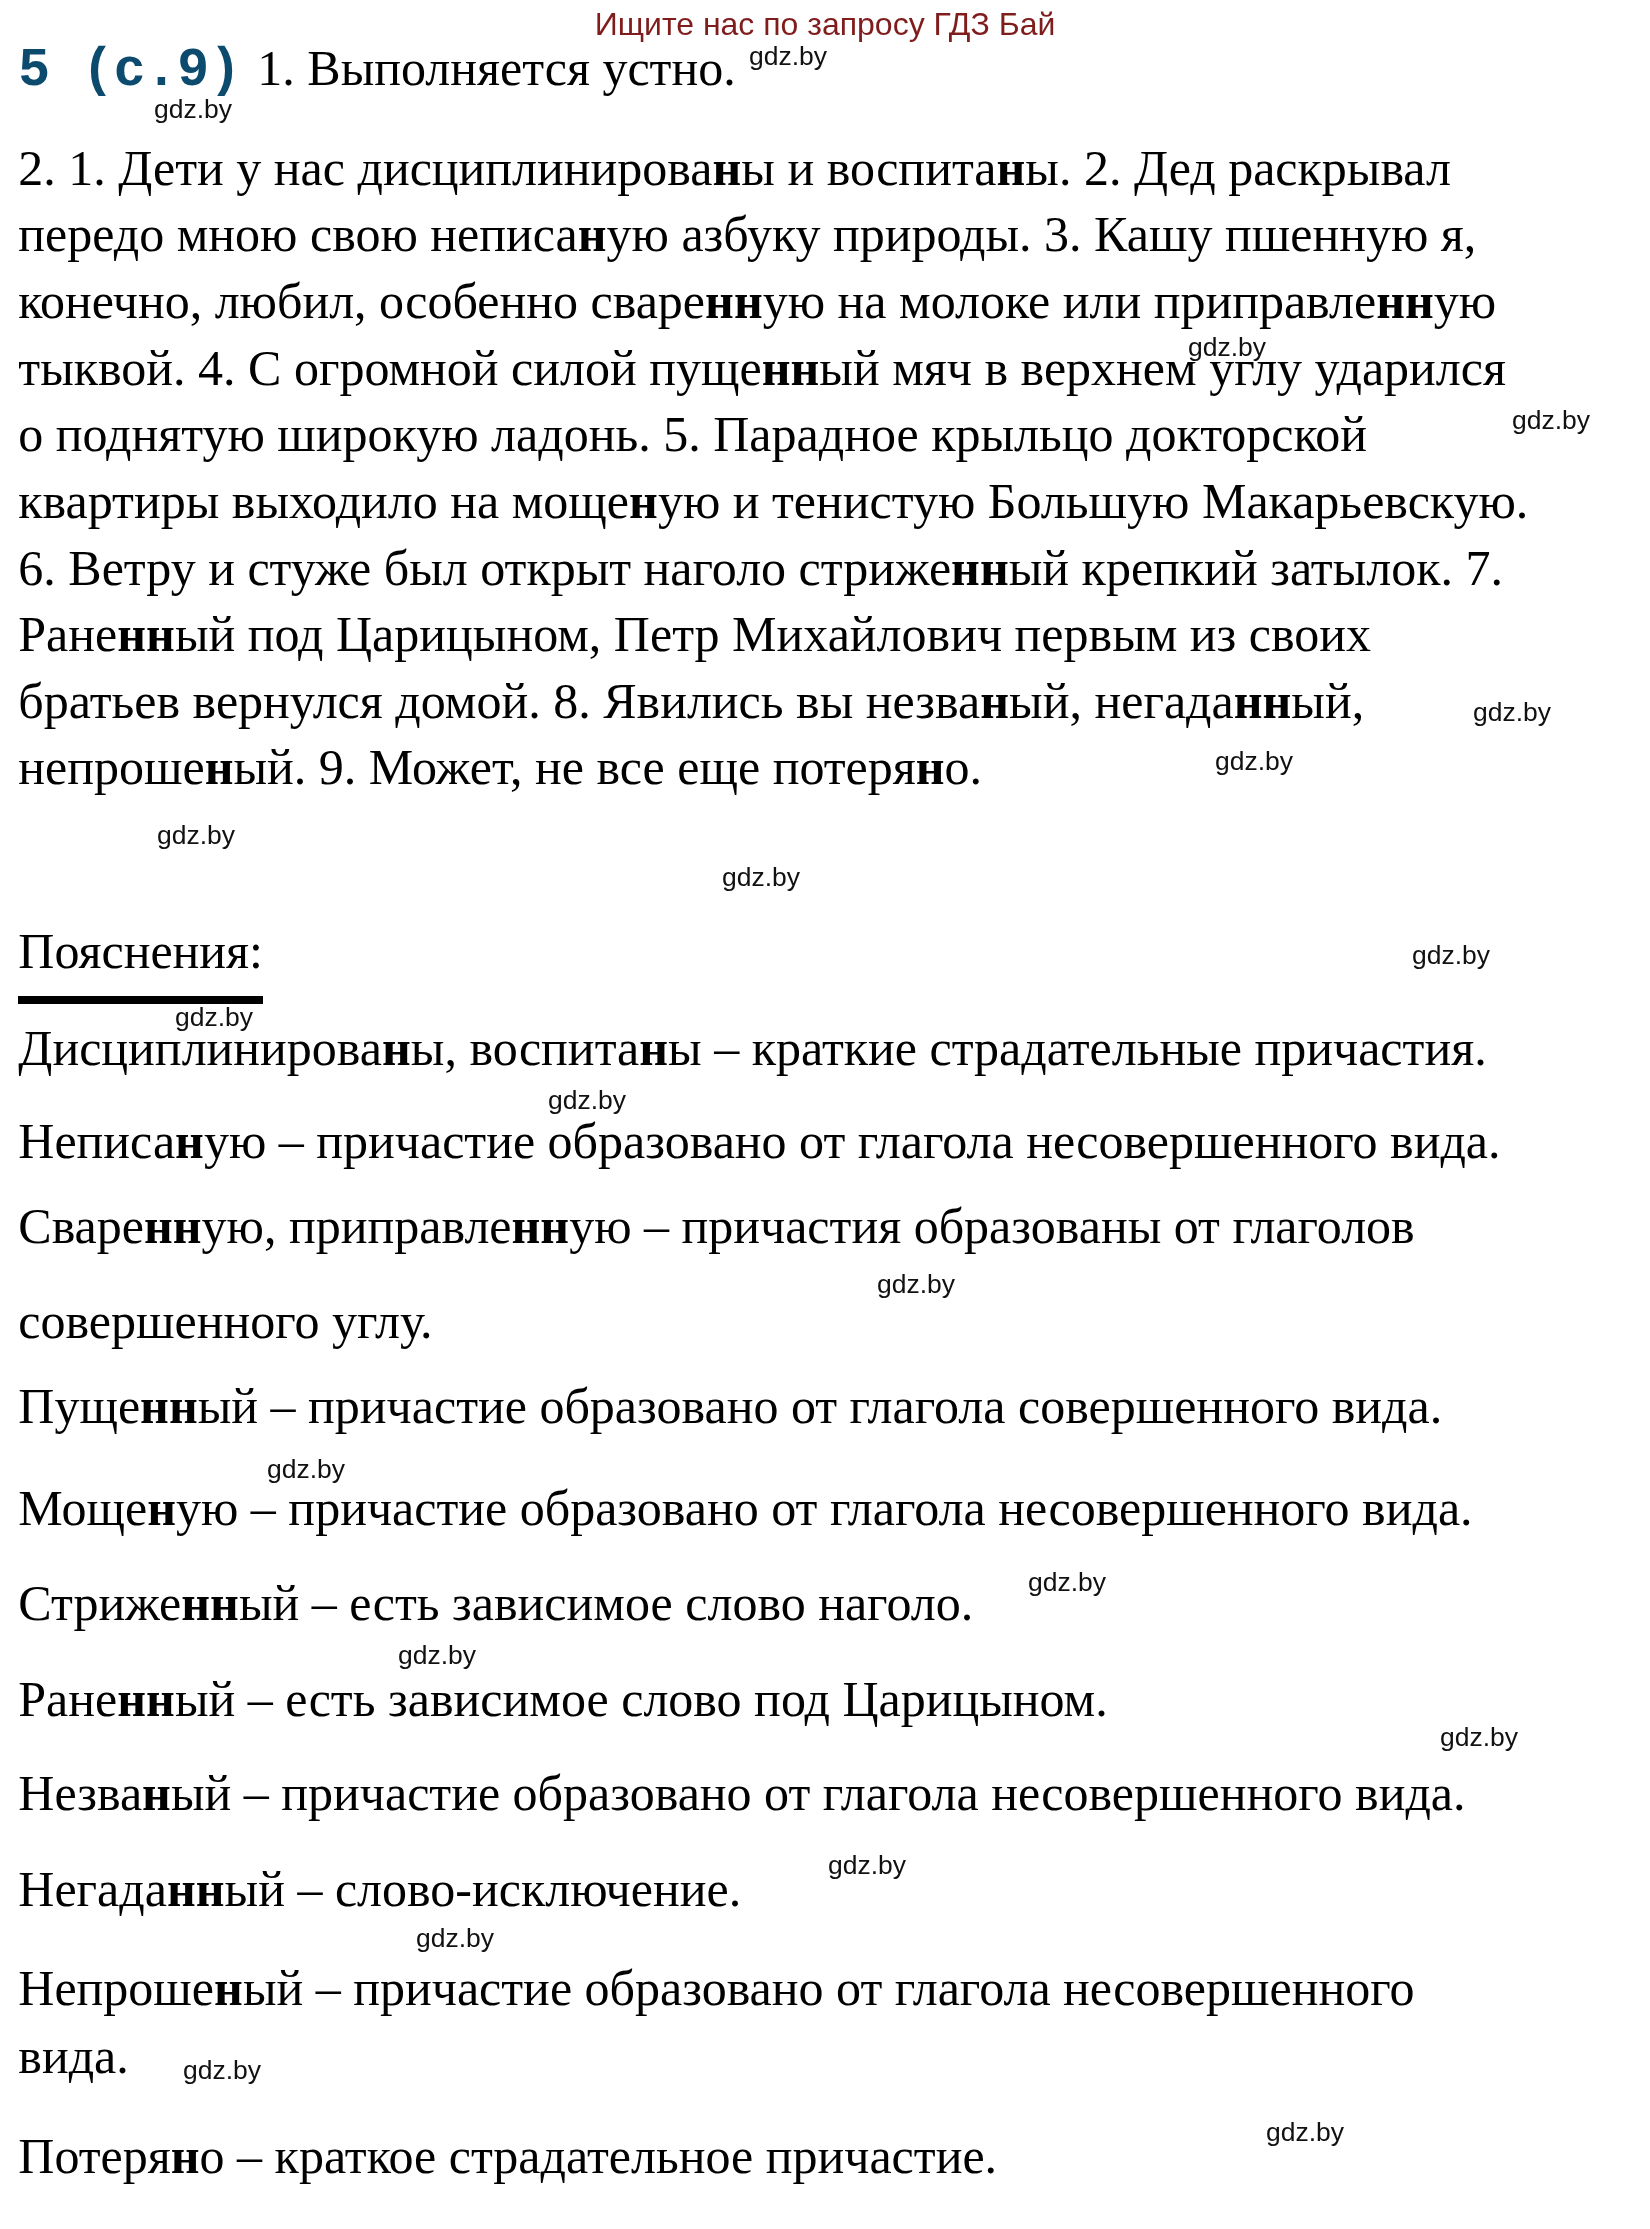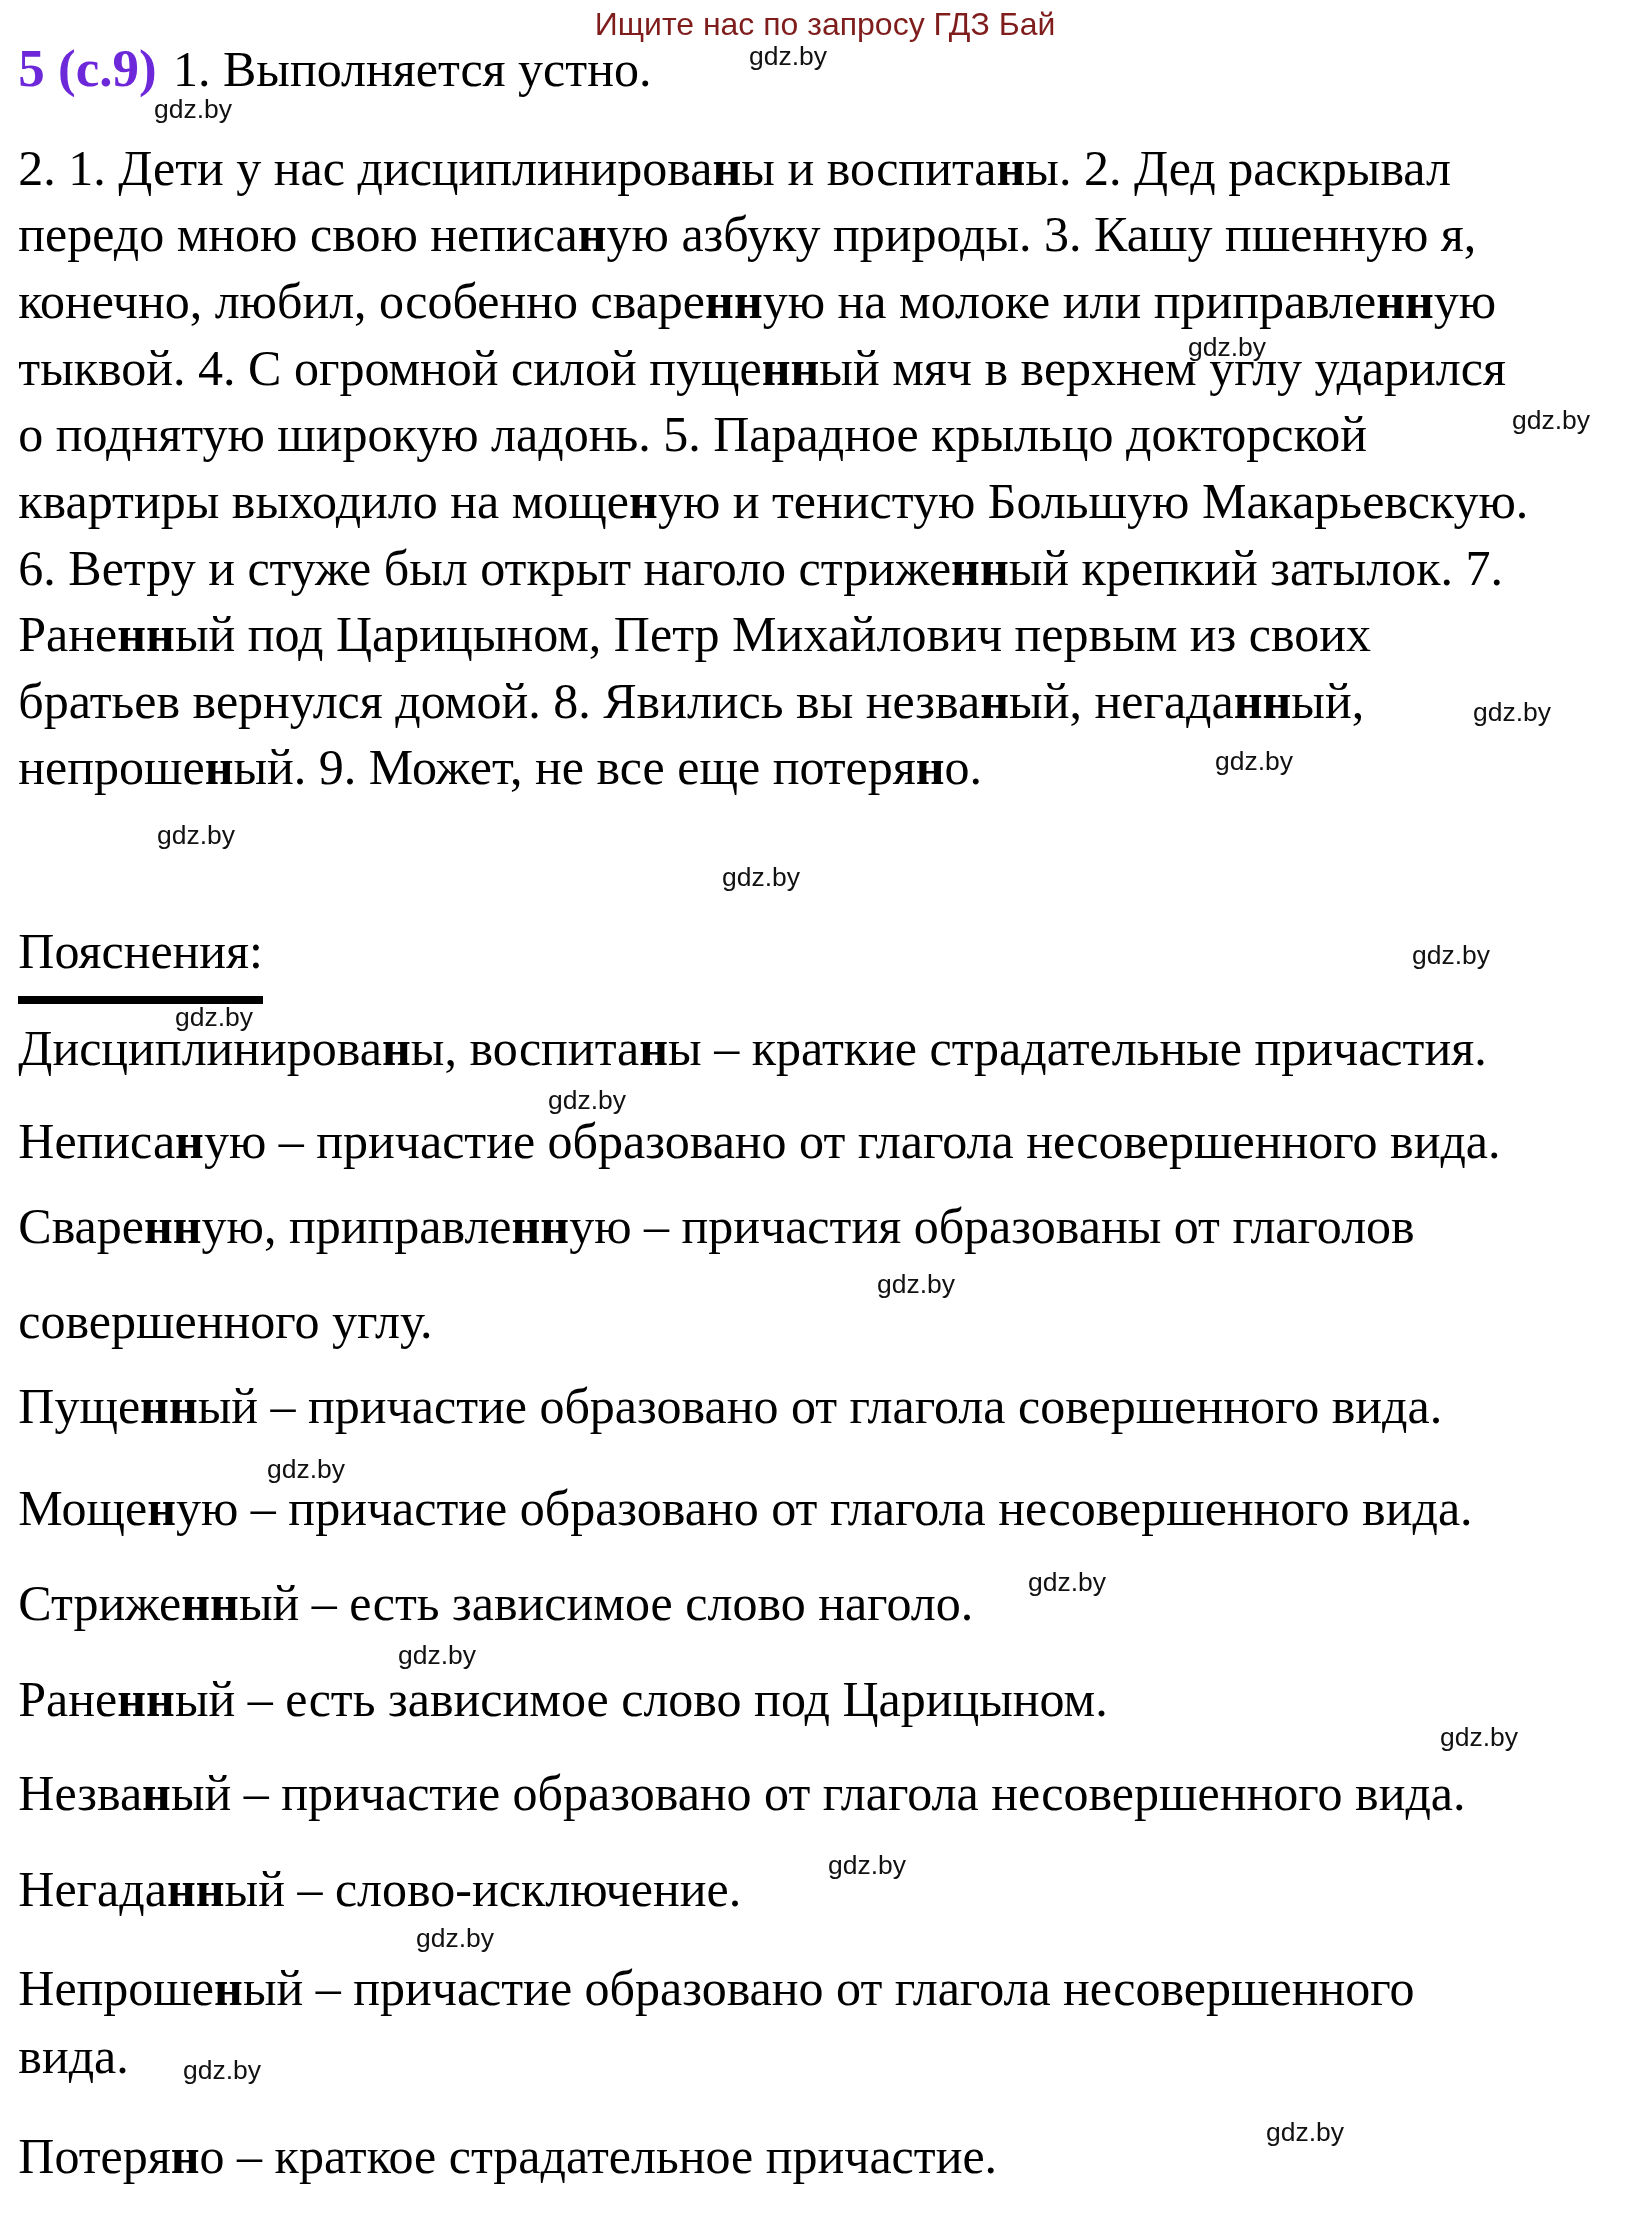--- a/index.html
+++ b/index.html
@@ -49,21 +49,21 @@
   }
 </style>
 </head>
 <body>
 
 <div class="page">
 
   <div class="promo" style="color: #7f1d1d;">Ищите нас по запросу ГДЗ Бай</div>
 
   <div class="line" style="top:34px;">
-    <b class="title-num" style="color: #6d28d9;">5 (с.9)</b><span>1. Выполняется устно.</span>
+    <b class="title-num" style="color: #0c4a6e; font-family: Liberation Mono, monospace;">5 (с.9)</b><span>1. Выполняется устно.</span>
   </div>
 
   <div id="exercise">
       <div class="line" style="top: 134px;">2. 1. Дети у нас дисциплинирова<b>н</b>ы и воспита<b>н</b>ы. 2. Дед раскрывал</div>
       <div class="line" style="top: 200px;">передо мною свою неписа<b>н</b>ую азбуку природы. 3. Кашу пшенную я,</div>
       <div class="line" style="top: 267px;">конечно, любил, особенно сваре<b>нн</b>ую на молоке или приправле<b>нн</b>ую</div>
       <div class="line" style="top: 334px;">тыквой. 4. С огромной силой пуще<b>нн</b>ый мяч в верхнем углу ударился</div>
       <div class="line" style="top: 400px;">о поднятую широкую ладонь. 5. Парадное крыльцо докторской</div>
       <div class="line" style="top: 467px;">квартиры выходило на моще<b>н</b>ую и тенистую Большую Макарьевскую.</div>
       <div class="line" style="top: 534px;">6. Ветру и стуже был открыт наголо стриже<b>нн</b>ый крепкий затылок. 7.</div>

